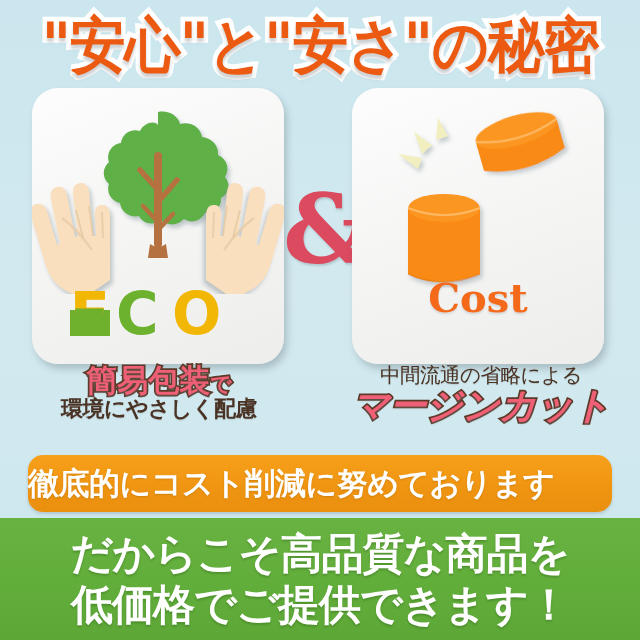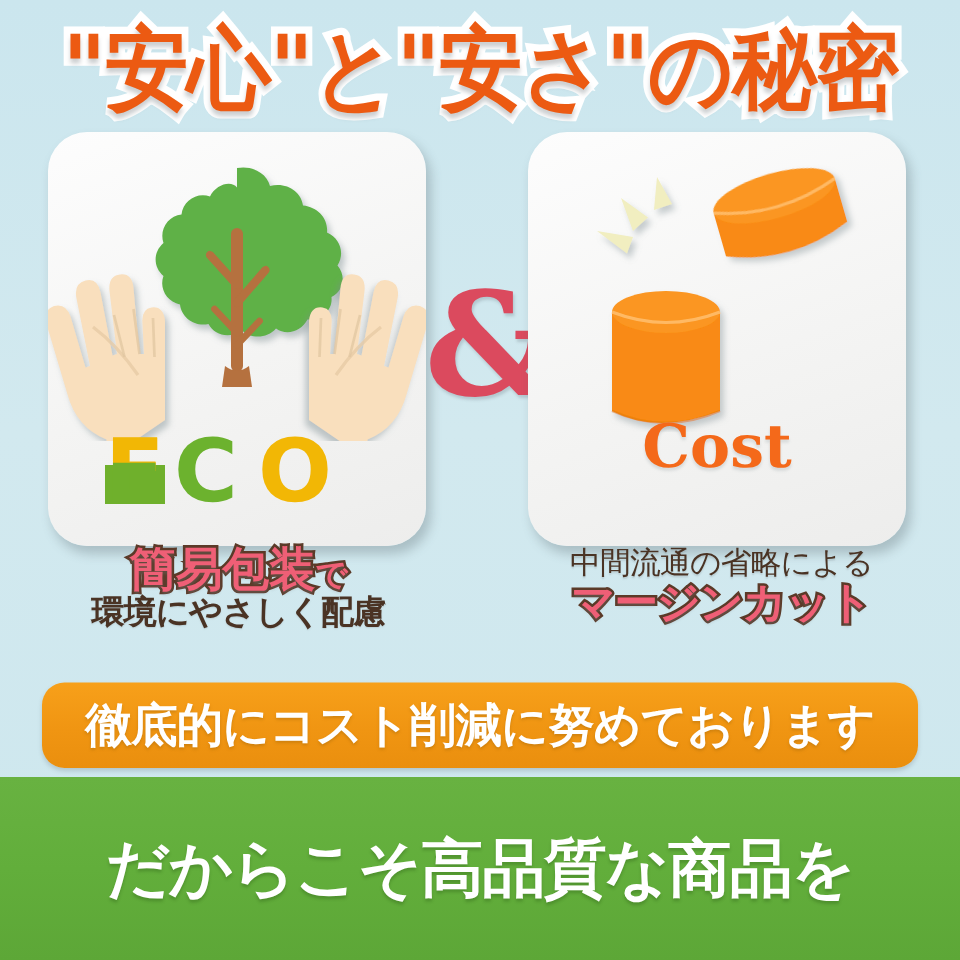--- a/index.html
+++ b/index.html
@@ -90,32 +90,33 @@
     font-weight:bold;font-size:22px;color:#4a3324;
     letter-spacing:-0.5px;
     text-shadow:0 1px 1px rgba(120,130,135,.25);
   }
   .cap-dark-top{
     font-weight:normal;font-size:20.5px;color:#4a3324;
     letter-spacing:-0.5px;
     text-shadow:0 1px 1px rgba(120,130,135,.25);
   }
   .cap-pink-2{
-    font-weight:bold;font-size:29px;color:#ef5f76;
+    font-weight:bold;font-size:37px;color:#ef5f76;
     -webkit-text-stroke:3.4px #5b3a28;paint-order:stroke fill;
     letter-spacing:-1px;
     text-shadow:0 2px 2px rgba(120,130,135,.30);
+    font-style:italic;
   }
 
   
   .banner{
     position:absolute;left:28px;top:455px;width:584px;height:57px;
     background:linear-gradient(180deg,#f7a01a 0%,#f09512 55%,#ea8f0e 100%);
     border-radius:15px;
-    display:flex;align-items:center;justify-content:center;
+    display:flex;align-items:center;
     box-shadow:0 2px 3px rgba(90,105,112,.25);
   }
   .banner span{
     font-weight:bold;font-size:31px;color:#ffffff;white-space:nowrap;
     letter-spacing:-0.5px;
     text-shadow:0 1px 2px rgba(150,95,10,.35);
   }
 
   
   .footer{
@@ -269,15 +270,16 @@
     <div class="cap-line cap-dark-top">中間流通の省略による</div>
     <div class="cap-line cap-pink-2">マージンカット</div>
   </div>
 
   <div class="banner">
     <span>徹底的にコスト削減に努めております</span>
   </div>
 
   <div class="footer">
     <div class="fline">だからこそ高品質な商品を</div>
+    <div class="fline">低価格でご提供できます！</div>
   </div>
 
 </div>
 
 </body></html>

